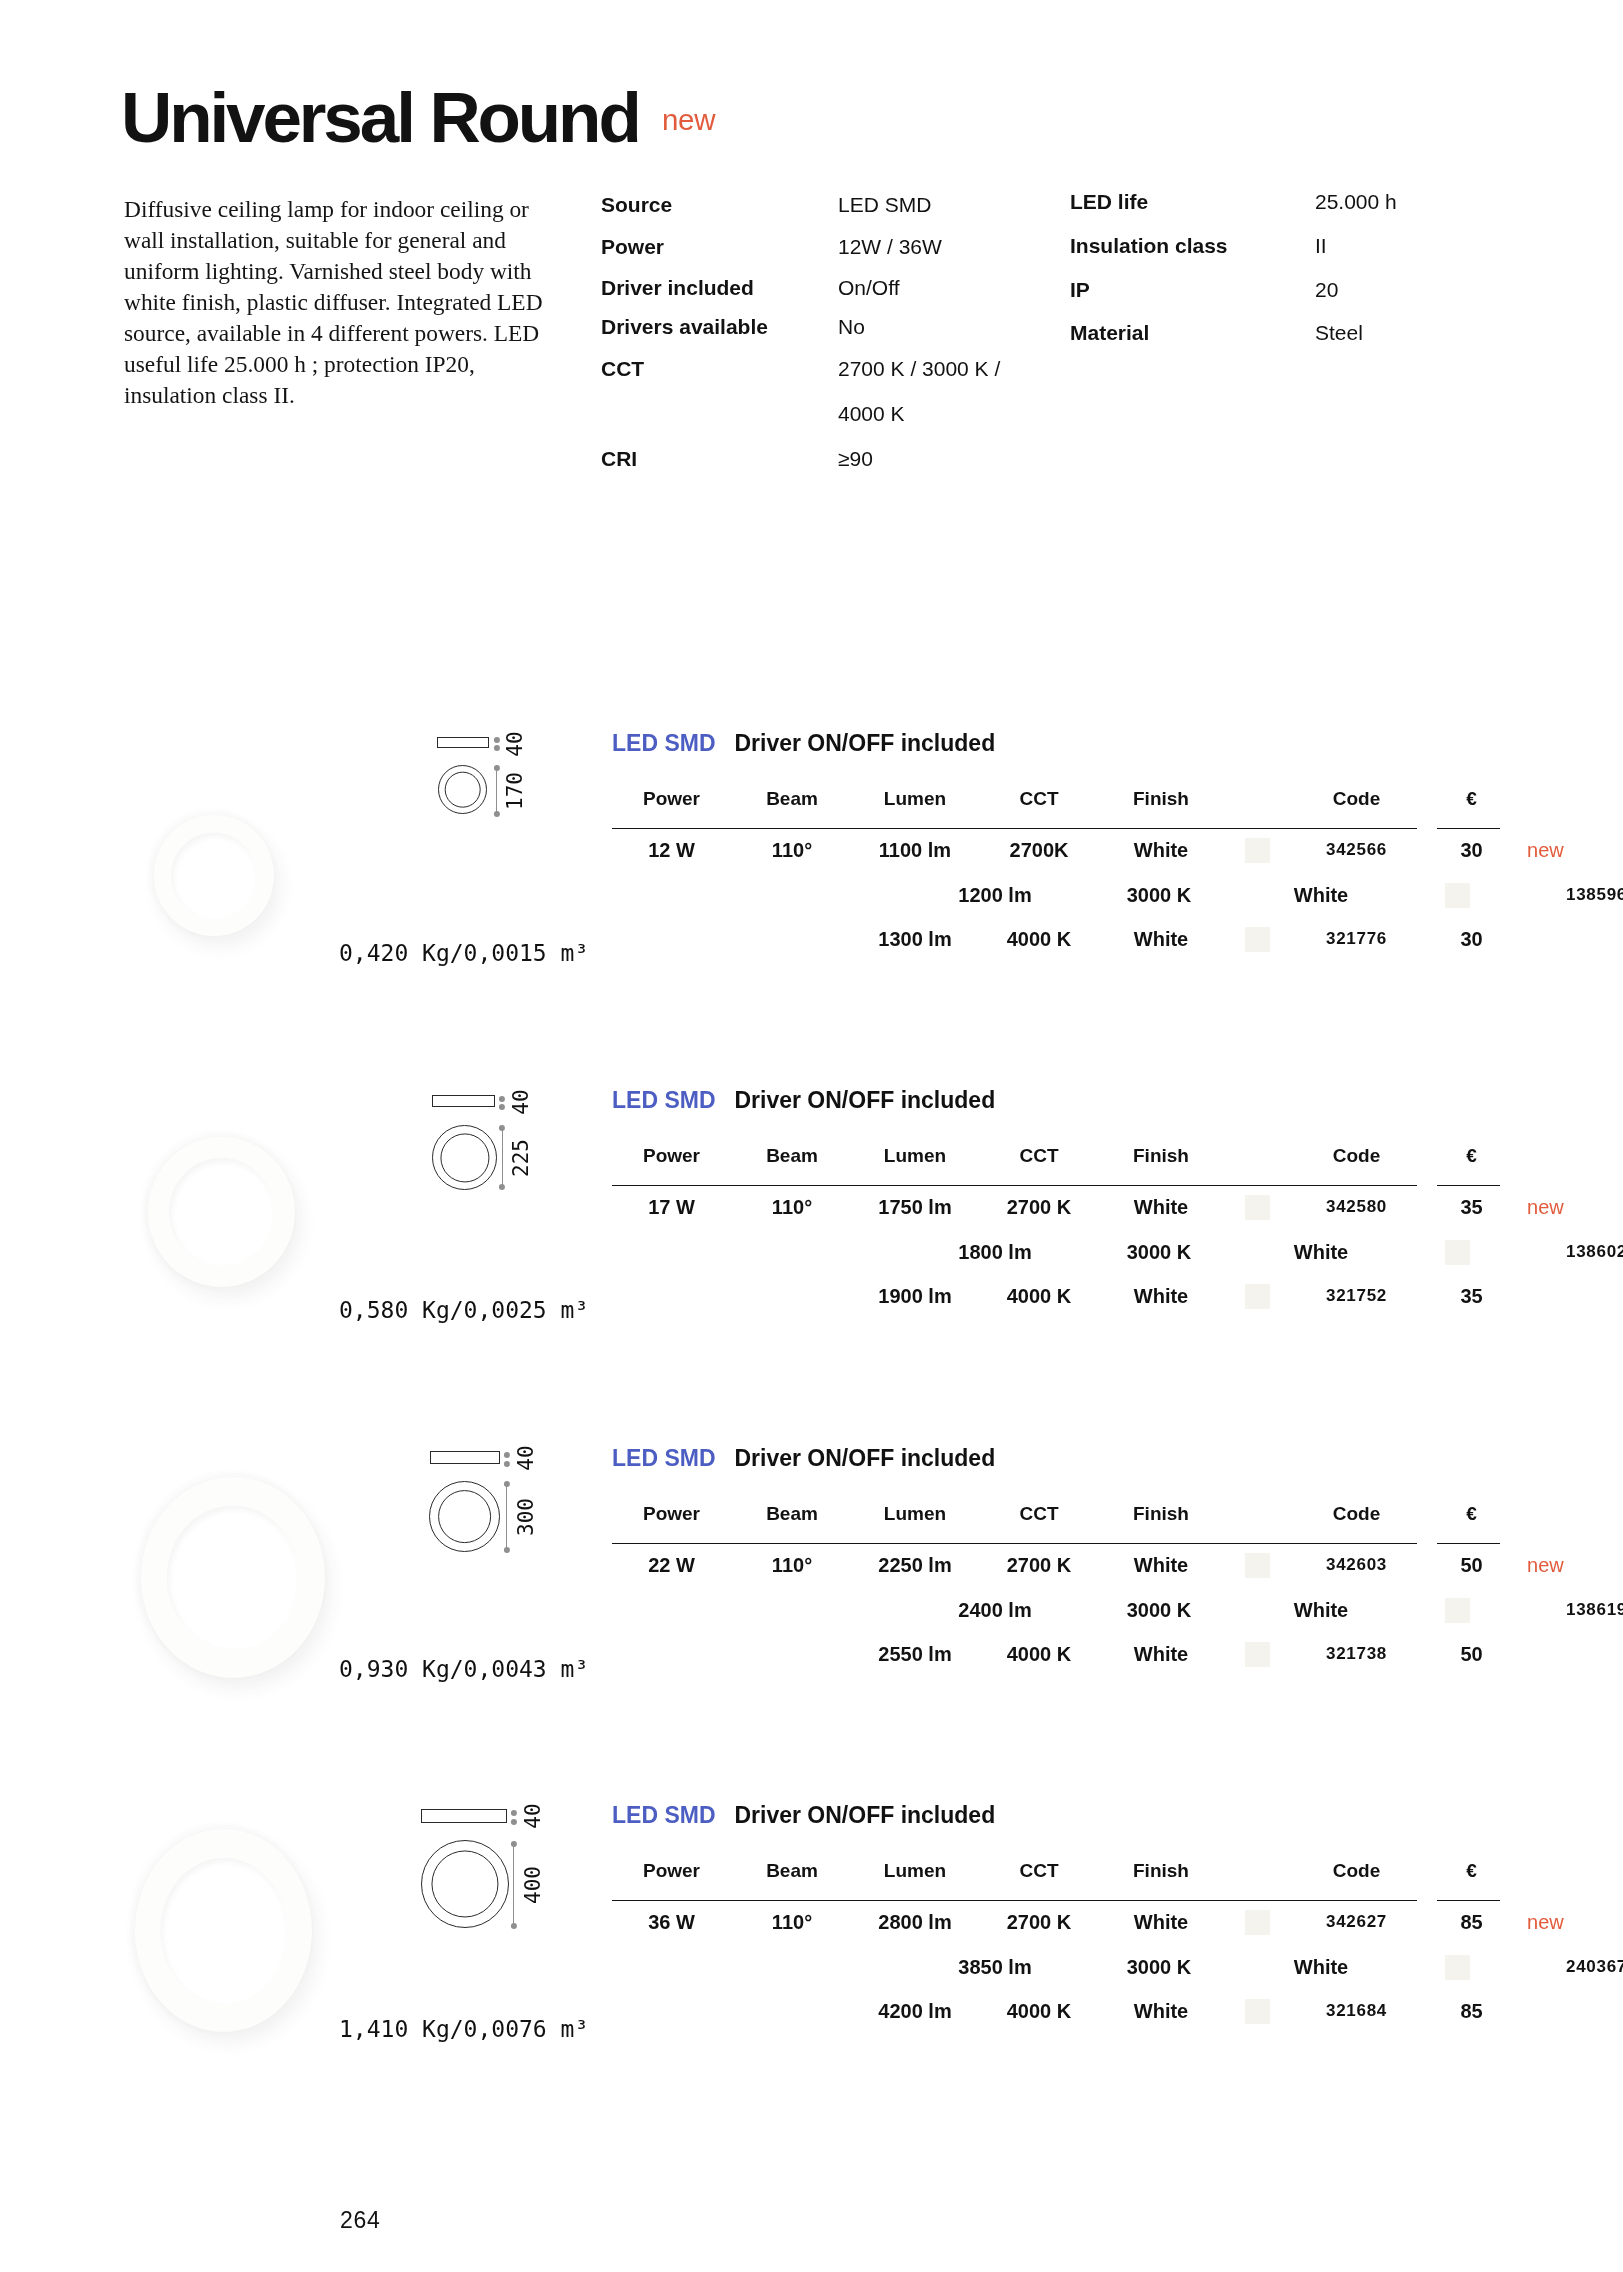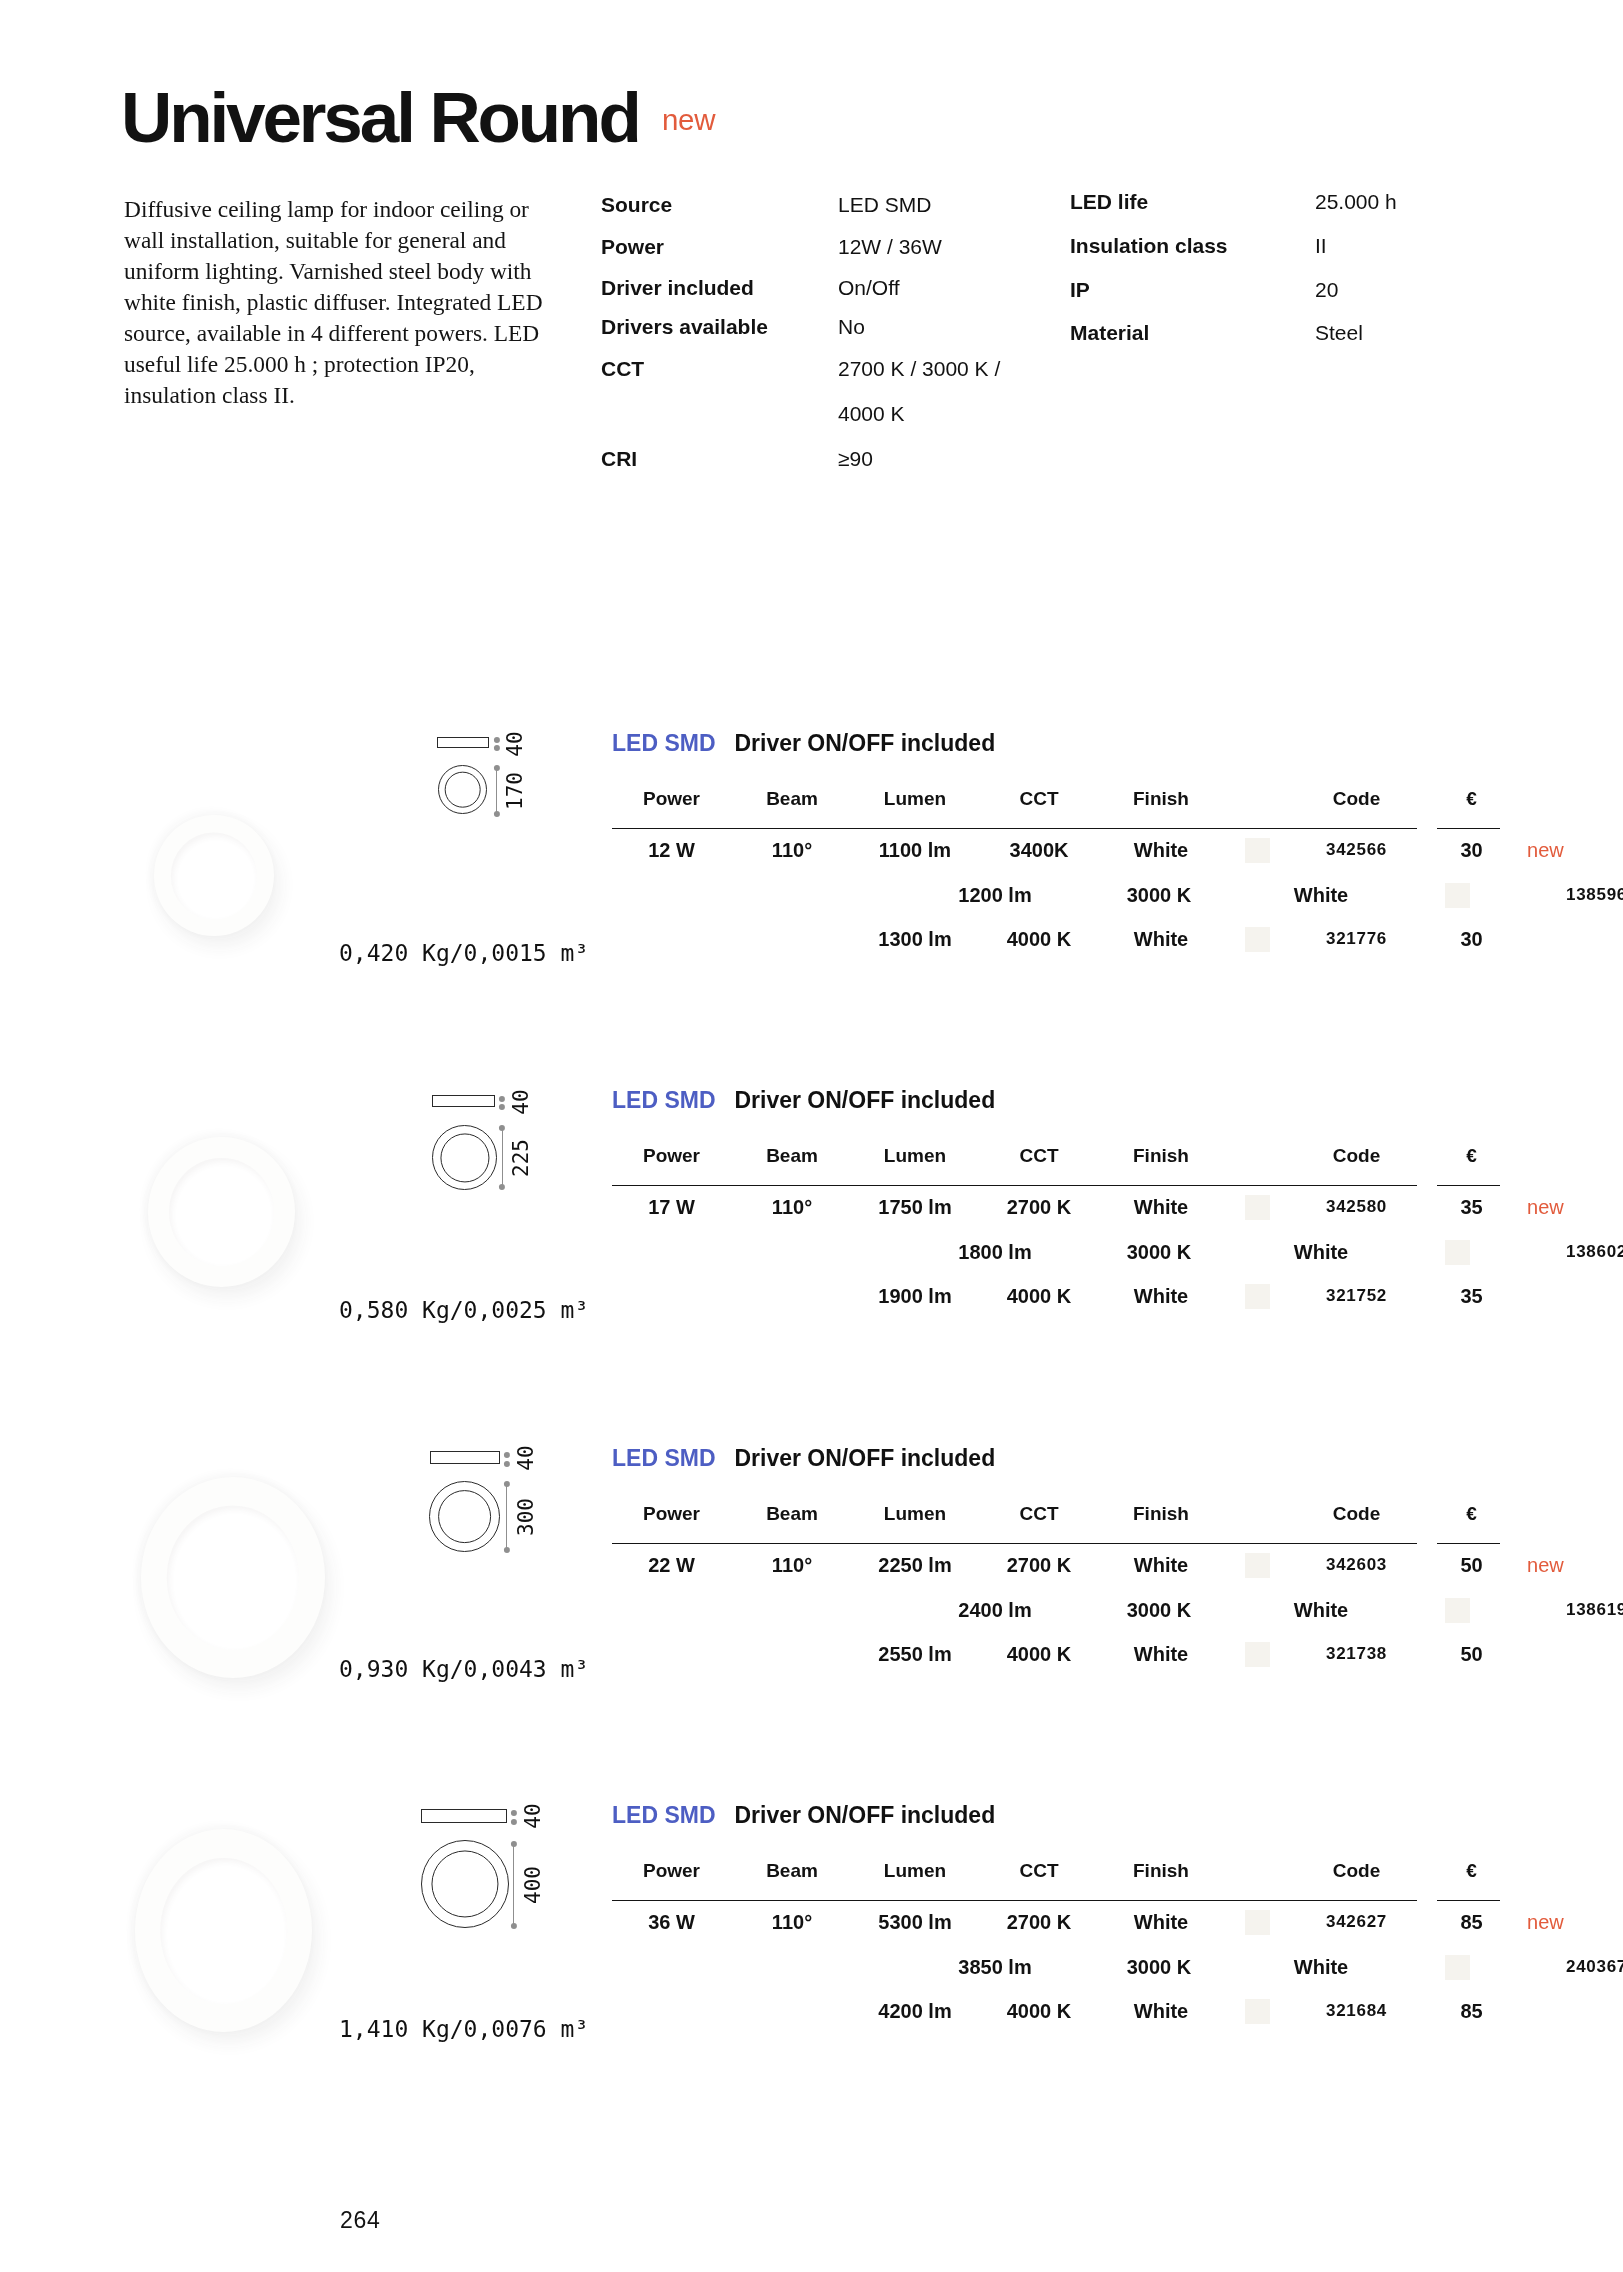--- a/index.html
+++ b/index.html
@@ -131,21 +131,21 @@
       <div>Code</div>
       <div>€</div>
       <div></div>
     </div>
     <div class="rule-main"></div>
     <div class="rule-euro"></div>
     <div class="grid9 row row-1">
       <div>12 W</div>
       <div>110°</div>
       <div>1100 lm</div>
-      <div>3400K</div>
+      <div>2700K</div>
       <div>White</div>
       <div>
           <div class="swatch"></div>
         </div>
       <div class="code-cell">342566</div>
       <div>30</div>
       <div class="badge-cell">new</div>
     </div>
     <div class="grid9 row row-2">
       <div></div>
@@ -361,21 +361,21 @@
       <div></div>
       <div>Code</div>
       <div>€</div>
       <div></div>
     </div>
     <div class="rule-main"></div>
     <div class="rule-euro"></div>
     <div class="grid9 row row-1">
       <div>36 W</div>
       <div>110°</div>
-      <div>5300 lm</div>
+      <div>2800 lm</div>
       <div>2700 K</div>
       <div>White</div>
       <div>
           <div class="swatch"></div>
         </div>
       <div class="code-cell">342627</div>
       <div>85</div>
       <div class="badge-cell">new</div>
     </div>
     <div class="grid9 row row-2">

